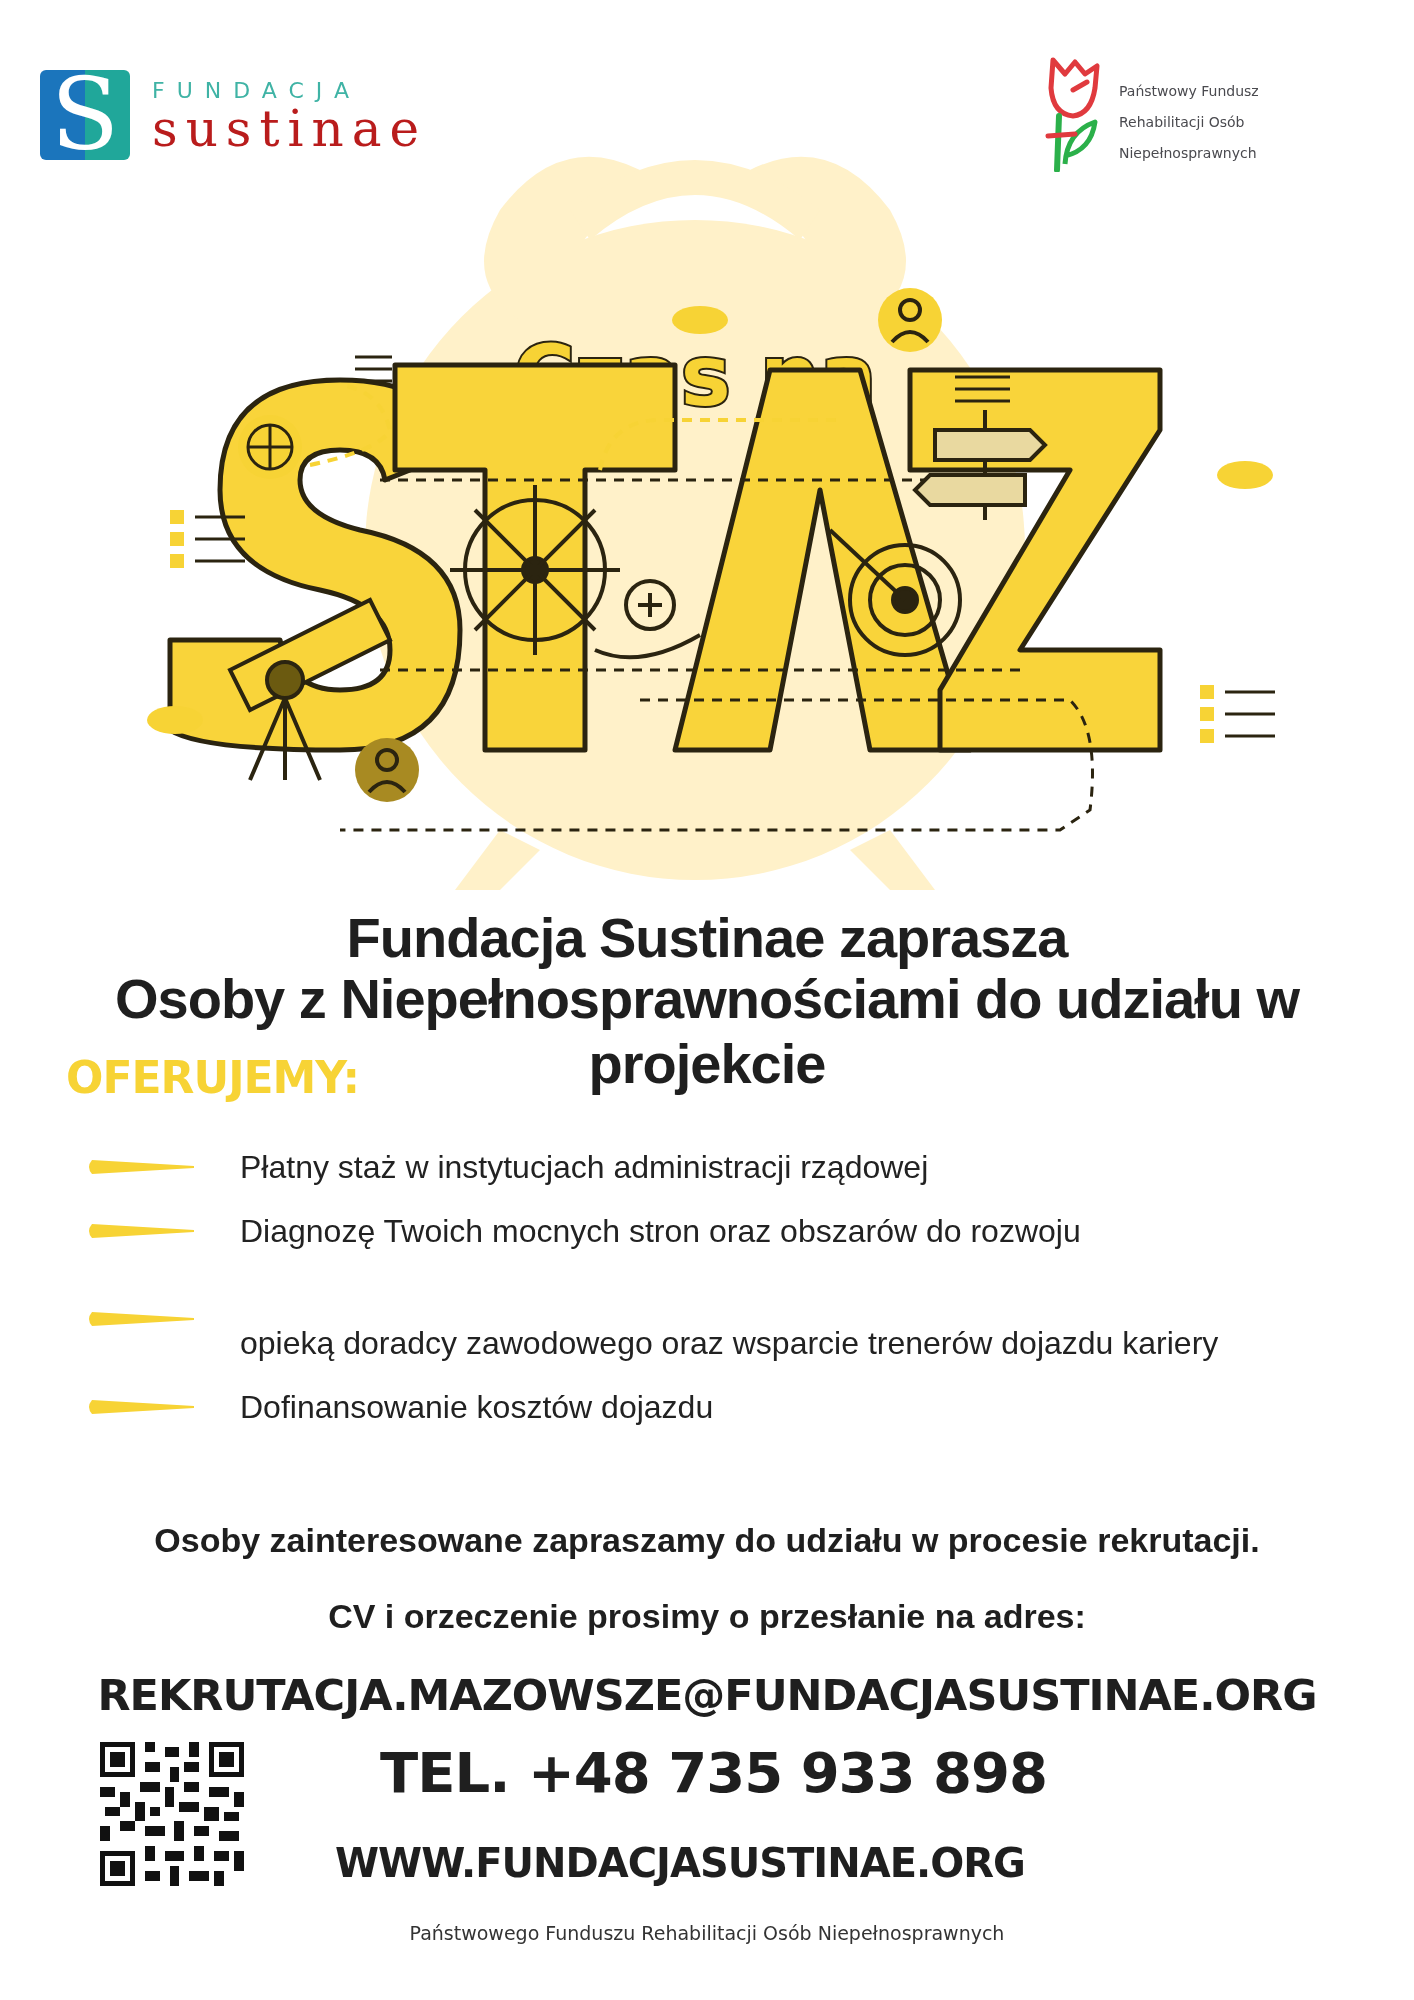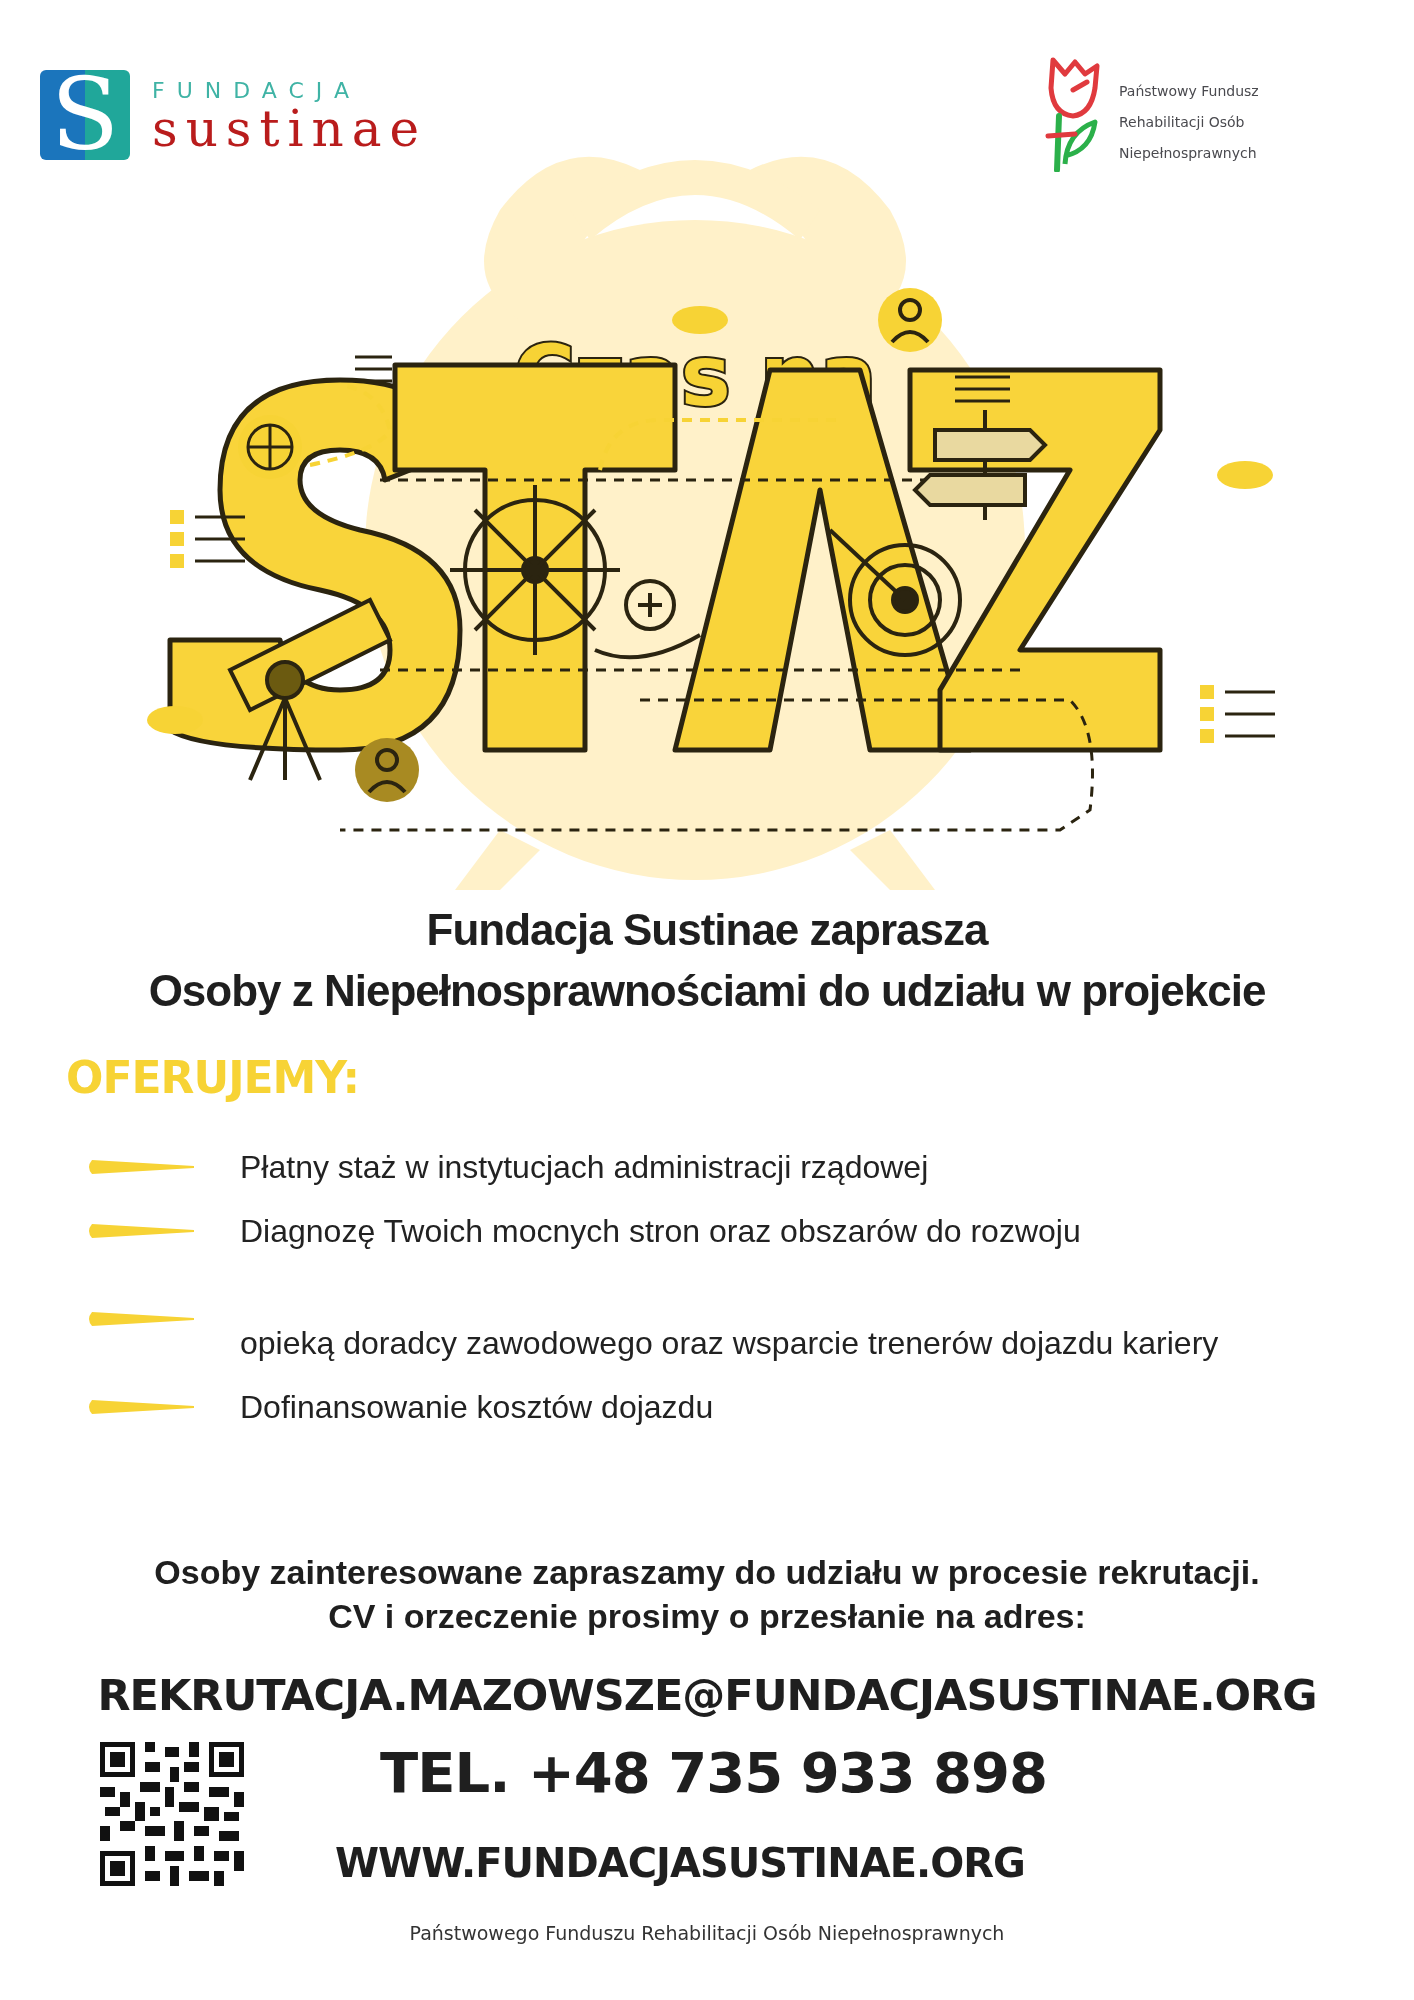--- a/index.html
+++ b/index.html
@@ -14,21 +14,21 @@
   .logo-small { font-family:"DejaVu Sans", sans-serif; font-size:22px; letter-spacing:12px; color:#3fb3a5; }
   .logo-big { font-family:"DejaVu Serif", serif; font-size:50px; letter-spacing:8px; color:#b91c1c; line-height:48px; margin-top:2px; }
 
   .logo-right { left:1045px; top:52px; display:flex; align-items:flex-start; }
   .pfron-text { margin-left:16px; margin-top:24px; font-family:"DejaVu Sans", sans-serif; font-size:14px; line-height:31px; color:#4a4a4f; }
 
   
   .illustration { left:140px; top:130px; width:1160px; height:760px; }
 
   
-  .headline { left:0; width:1414px; text-align:center; font-weight:bold; font-size:44px; color:#1f1f1f; letter-spacing:-1px; }
+  .headline { left:0; width:1414px; text-align:center; font-weight:bold; font-size:56px; color:#1f1f1f; letter-spacing:-1px; }
   .offer-title { left:66px; top:1052px; font-family:"DejaVu Sans", sans-serif; font-weight:bold; font-size:44px; color:#f7d335; letter-spacing:-1px; }
 
   .offer-list { left:86px; top:1135px; width:1260px; }
   .offer-item { position:relative; display:flex; align-items:center; }
   .offer-bullet { position:absolute; left:0; width:110px; height:16px; }
   .offer-text { margin-left:154px; font-size:32px; line-height:48px; color:#222; }
 
   .recruit { left:0; width:1414px; text-align:center; font-weight:bold; font-size:34px; line-height:44px; color:#1f1f1f; }
 
   .contact-email { left:0; width:1414px; text-align:center; font-family:"DejaVu Sans", sans-serif; font-weight:bold; font-size:43px; color:#1f1f1f; letter-spacing:-1px; }
@@ -202,21 +202,21 @@
     </span>
   </div>
   <div class="offer-item" style="height:64px;">
     <svg class="offer-bullet" viewBox="0 0 110 16">
         <path d="M6 1 L108 7 L108 9 L6 15 Q0 8 6 1 Z" fill="#f7d335"></path>
       </svg>
     <span class="offer-text">Dofinansowanie kosztów dojazdu</span>
   </div>
 </div>
 
-<div class="abs recruit" style="top:1550px;">Osoby zainteresowane zapraszamy do udziału w procesie rekrutacji.</div>
+<div class="abs recruit" style="top:1518px;">Osoby zainteresowane zapraszamy do udziału w procesie rekrutacji.</div>
 <div class="abs recruit" style="top:1594px;">CV i orzeczenie prosimy o przesłanie na adres:</div>
 
 <div class="abs contact-email" style="top:1670px;">REKRUTACJA.MAZOWSZE@FUNDACJASUSTINAE.ORG</div>
 
 <div class="abs qr">
   <svg width="144" height="144" viewBox="0 0 29 29" shape-rendering="crispEdges">
     <rect width="29" height="29" fill="#fff"></rect>
     <g fill="#111">
       <rect x="0" y="0" width="7" height="7"></rect>
         <rect x="1" y="1" width="5" height="5" fill="#fff"></rect>

